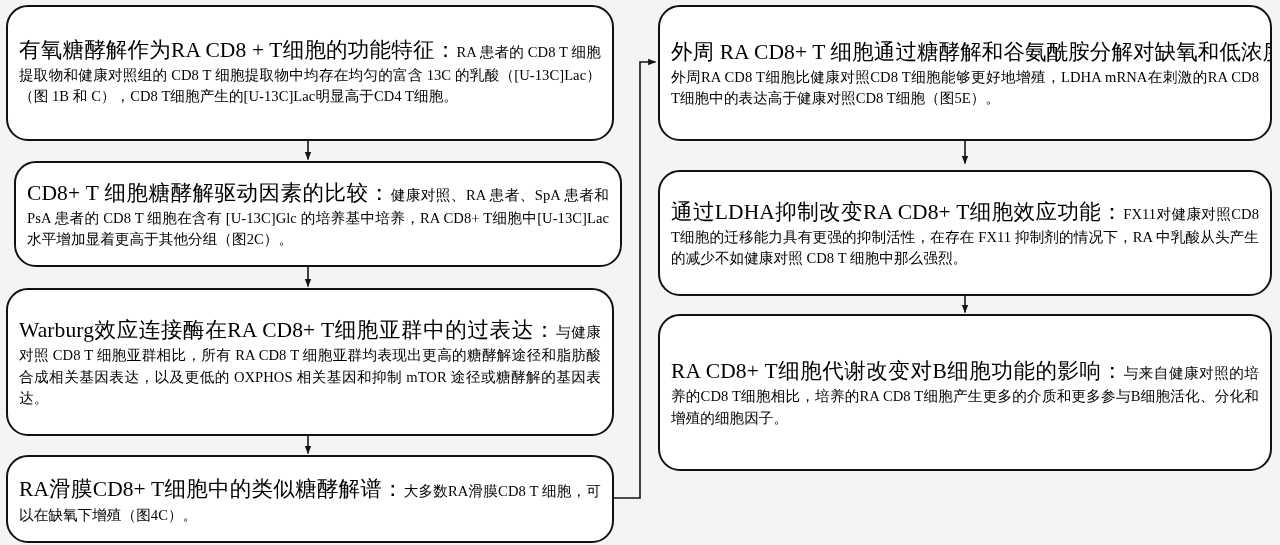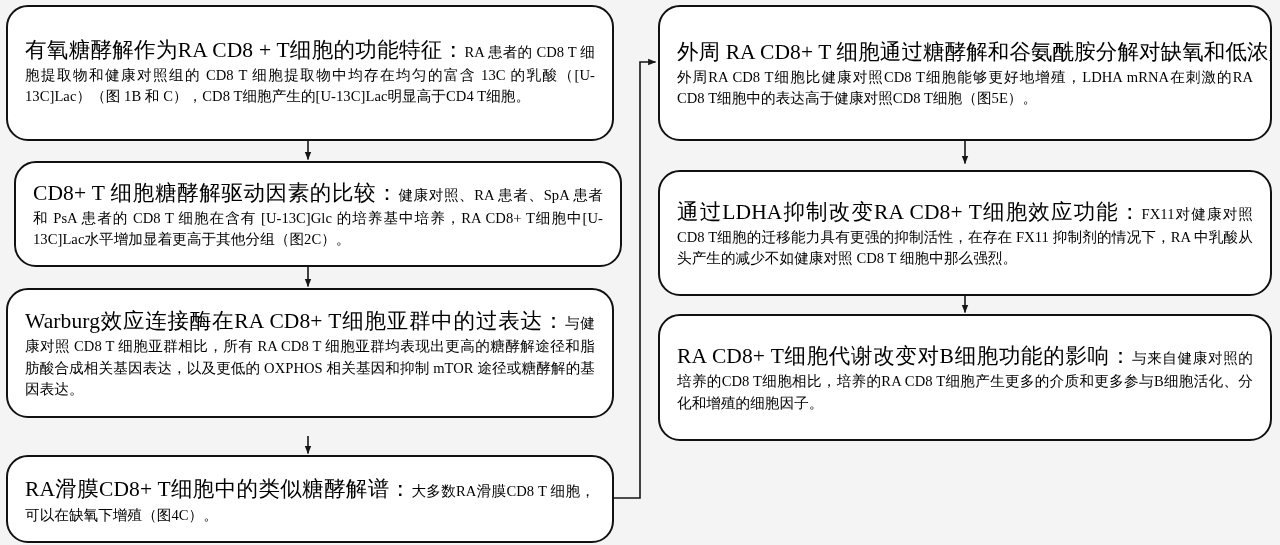--- a/index.html
+++ b/index.html
@@ -33,21 +33,21 @@
     box-sizing: border-box;
     background: #ffffff;
     border: 2.2px solid #111111;
     border-radius: 22px;
     display: flex;
     align-items: center;
     overflow: hidden;
   }
   .node-inner {
     width: 100%;
-    padding: 0 17px;
+    padding: 0 11px;
     box-sizing: border-box;
   }
   .node-text {
     color: #000000;
     text-align: justify;
     text-justify: inter-ideograph;
     line-height: 1.32;
   }
   .node-title {
     font-family: "Liberation Serif", "DejaVu Serif", serif;
@@ -56,26 +56,26 @@
     white-space: nowrap;
   }
   .node-body {
     font-family: "Liberation Serif", "DejaVu Serif", serif;
     font-size: 14.6px;
     letter-spacing: 0.05px;
   }
   
   #node-l1 { left: 6px;  top: 5px;   width: 608px; height: 136px; }
   #node-l2 { left: 14px;  top: 161px; width: 608px; height: 106px; }
-  #node-l3 { left: 6px;  top: 288px; width: 608px; height: 130px; }
+  #node-l3 { left: 6px;  top: 288px; width: 608px; height: 148px; }
   #node-l4 { left: 6px;  top: 455px; width: 608px; height: 88px;  }
   
   #node-r1 { left: 658px; top: 5px;   width: 614px; height: 136px; }
   #node-r2 { left: 658px; top: 170px; width: 614px; height: 126px; }
-  #node-r3 { left: 658px; top: 314px; width: 614px; height: 127px; justify-content: flex-end; }
+  #node-r3 { left: 658px; top: 314px; width: 614px; height: 157px; justify-content: flex-end; }
 
   #node-l1 .node-inner { padding-bottom: 4px; }
   #node-l4 .node-inner { padding-top: 2px; }
 </style>
 </head>
 <body>
 
 <div id="flow-root">
 
   <svg class="connector-layer" viewBox="0 0 1280 545" width="1280" height="545" xmlns="http://www.w3.org/2000/svg">

